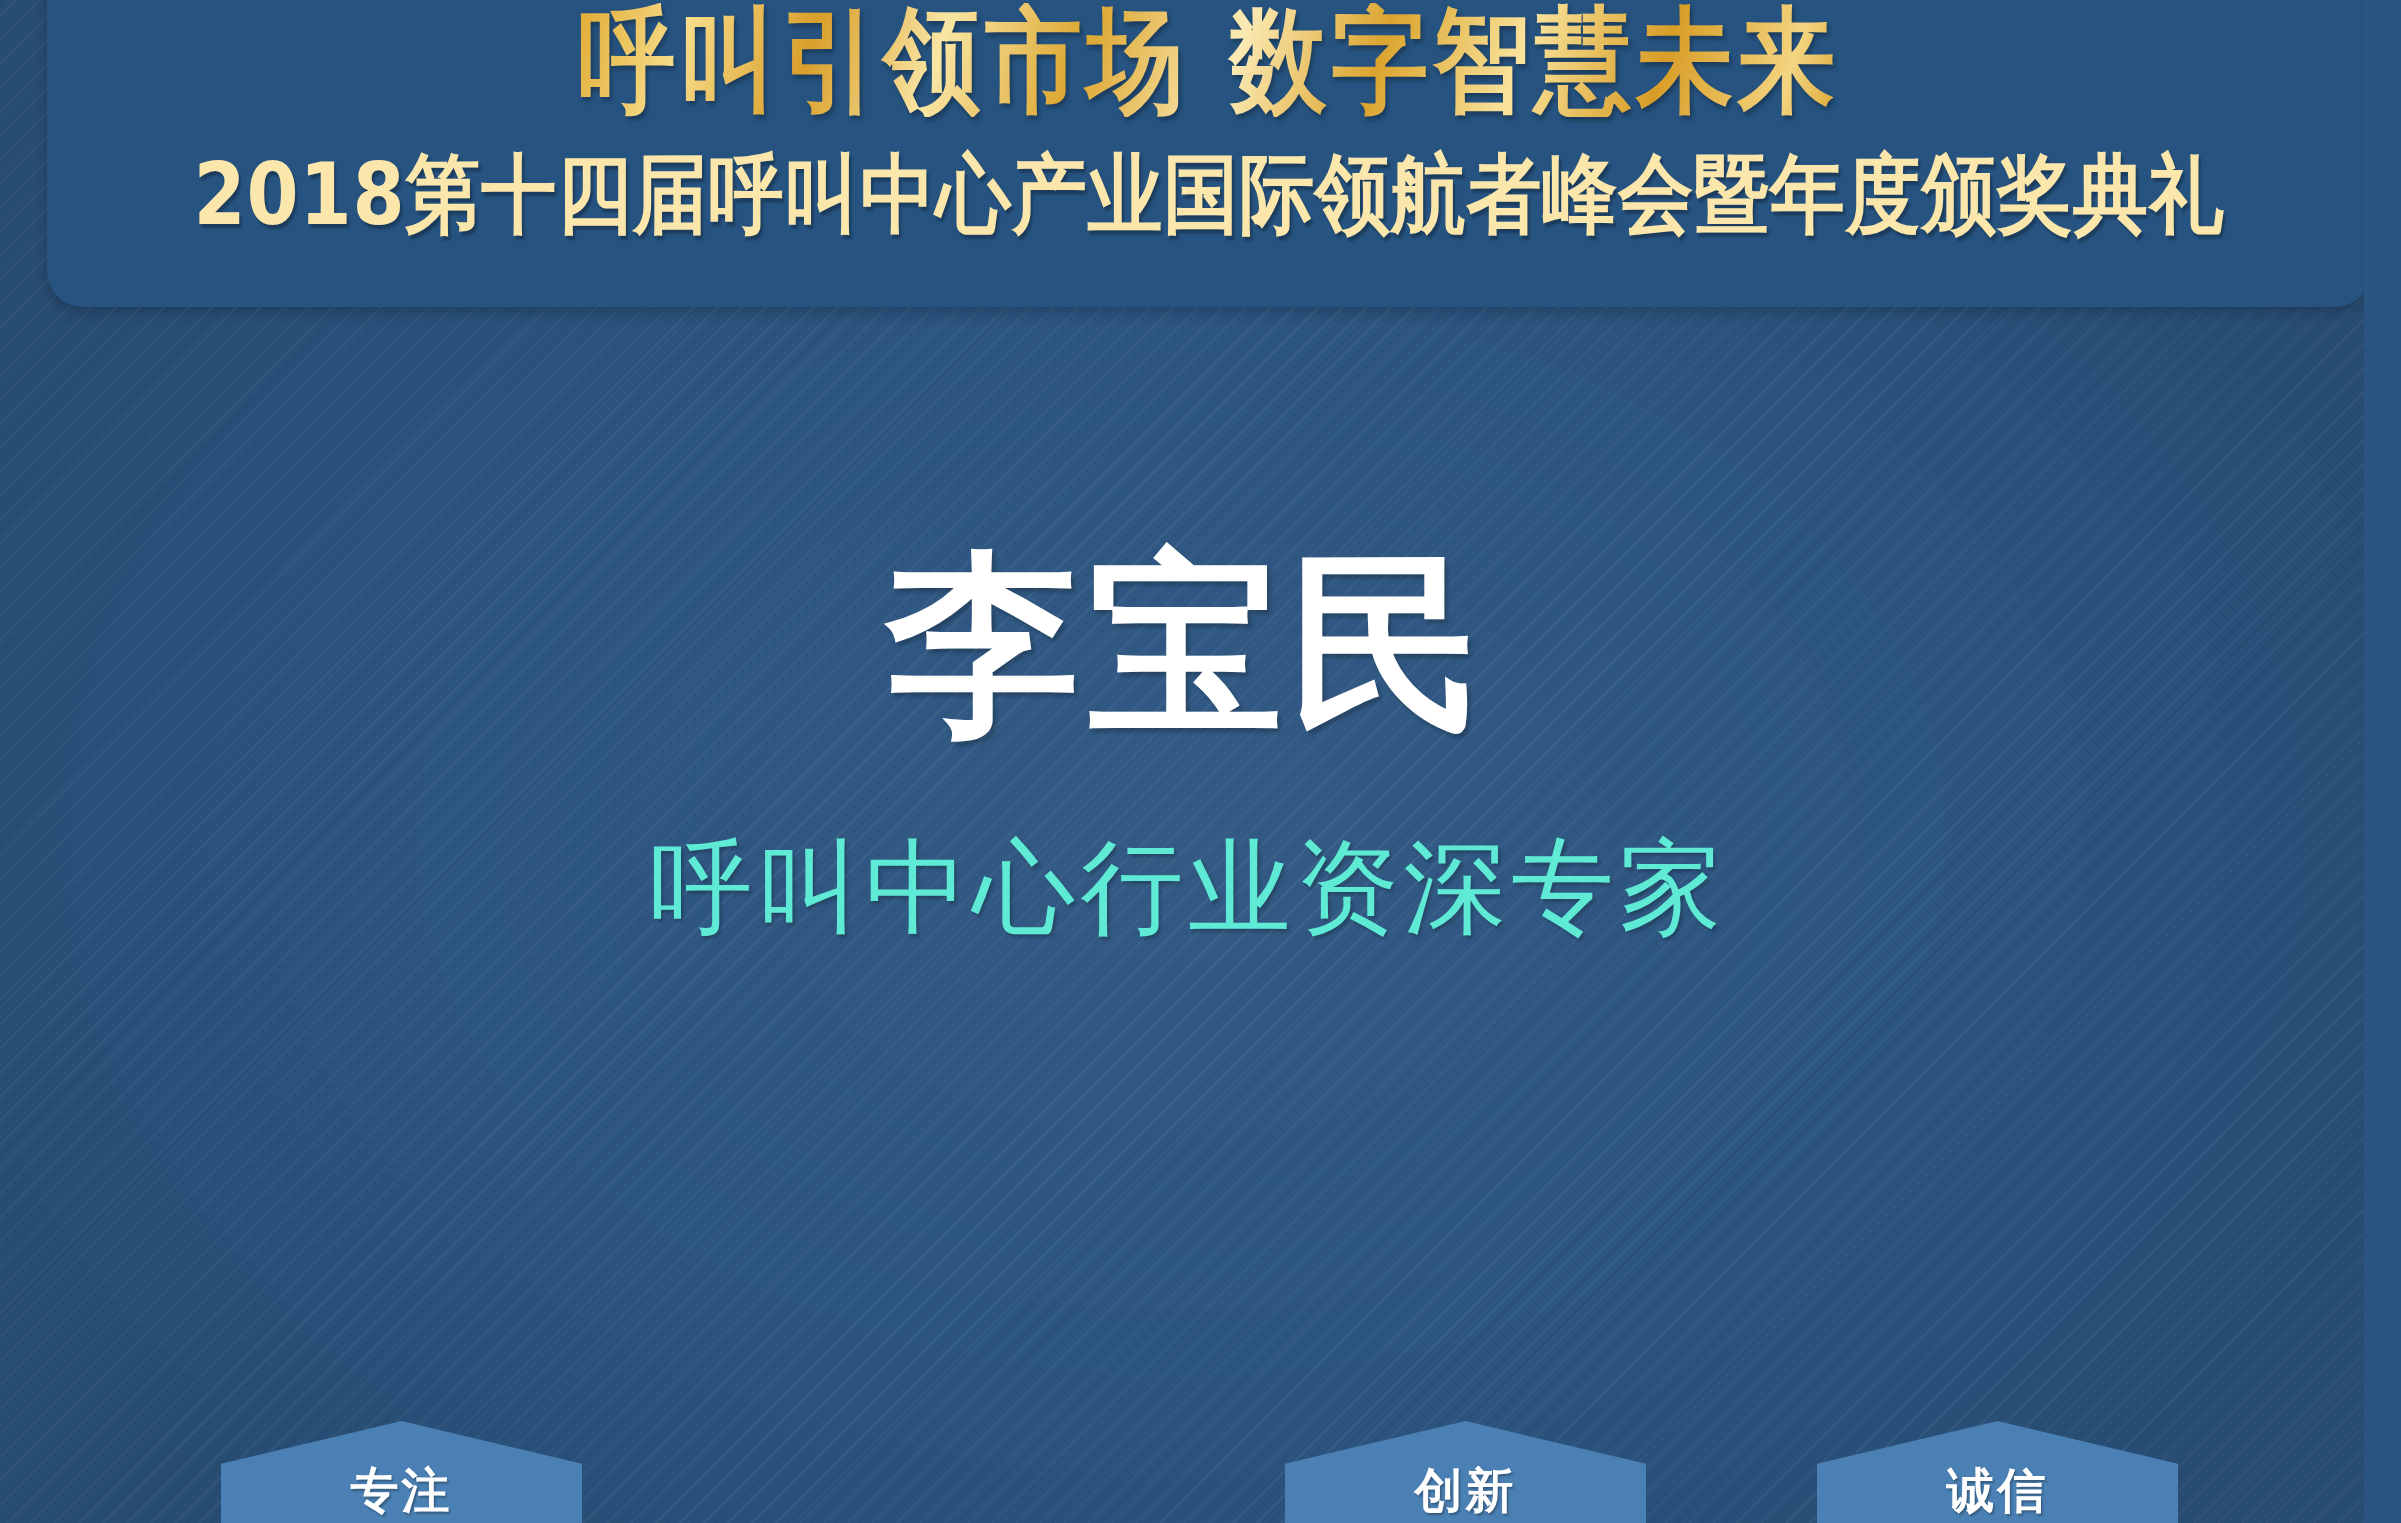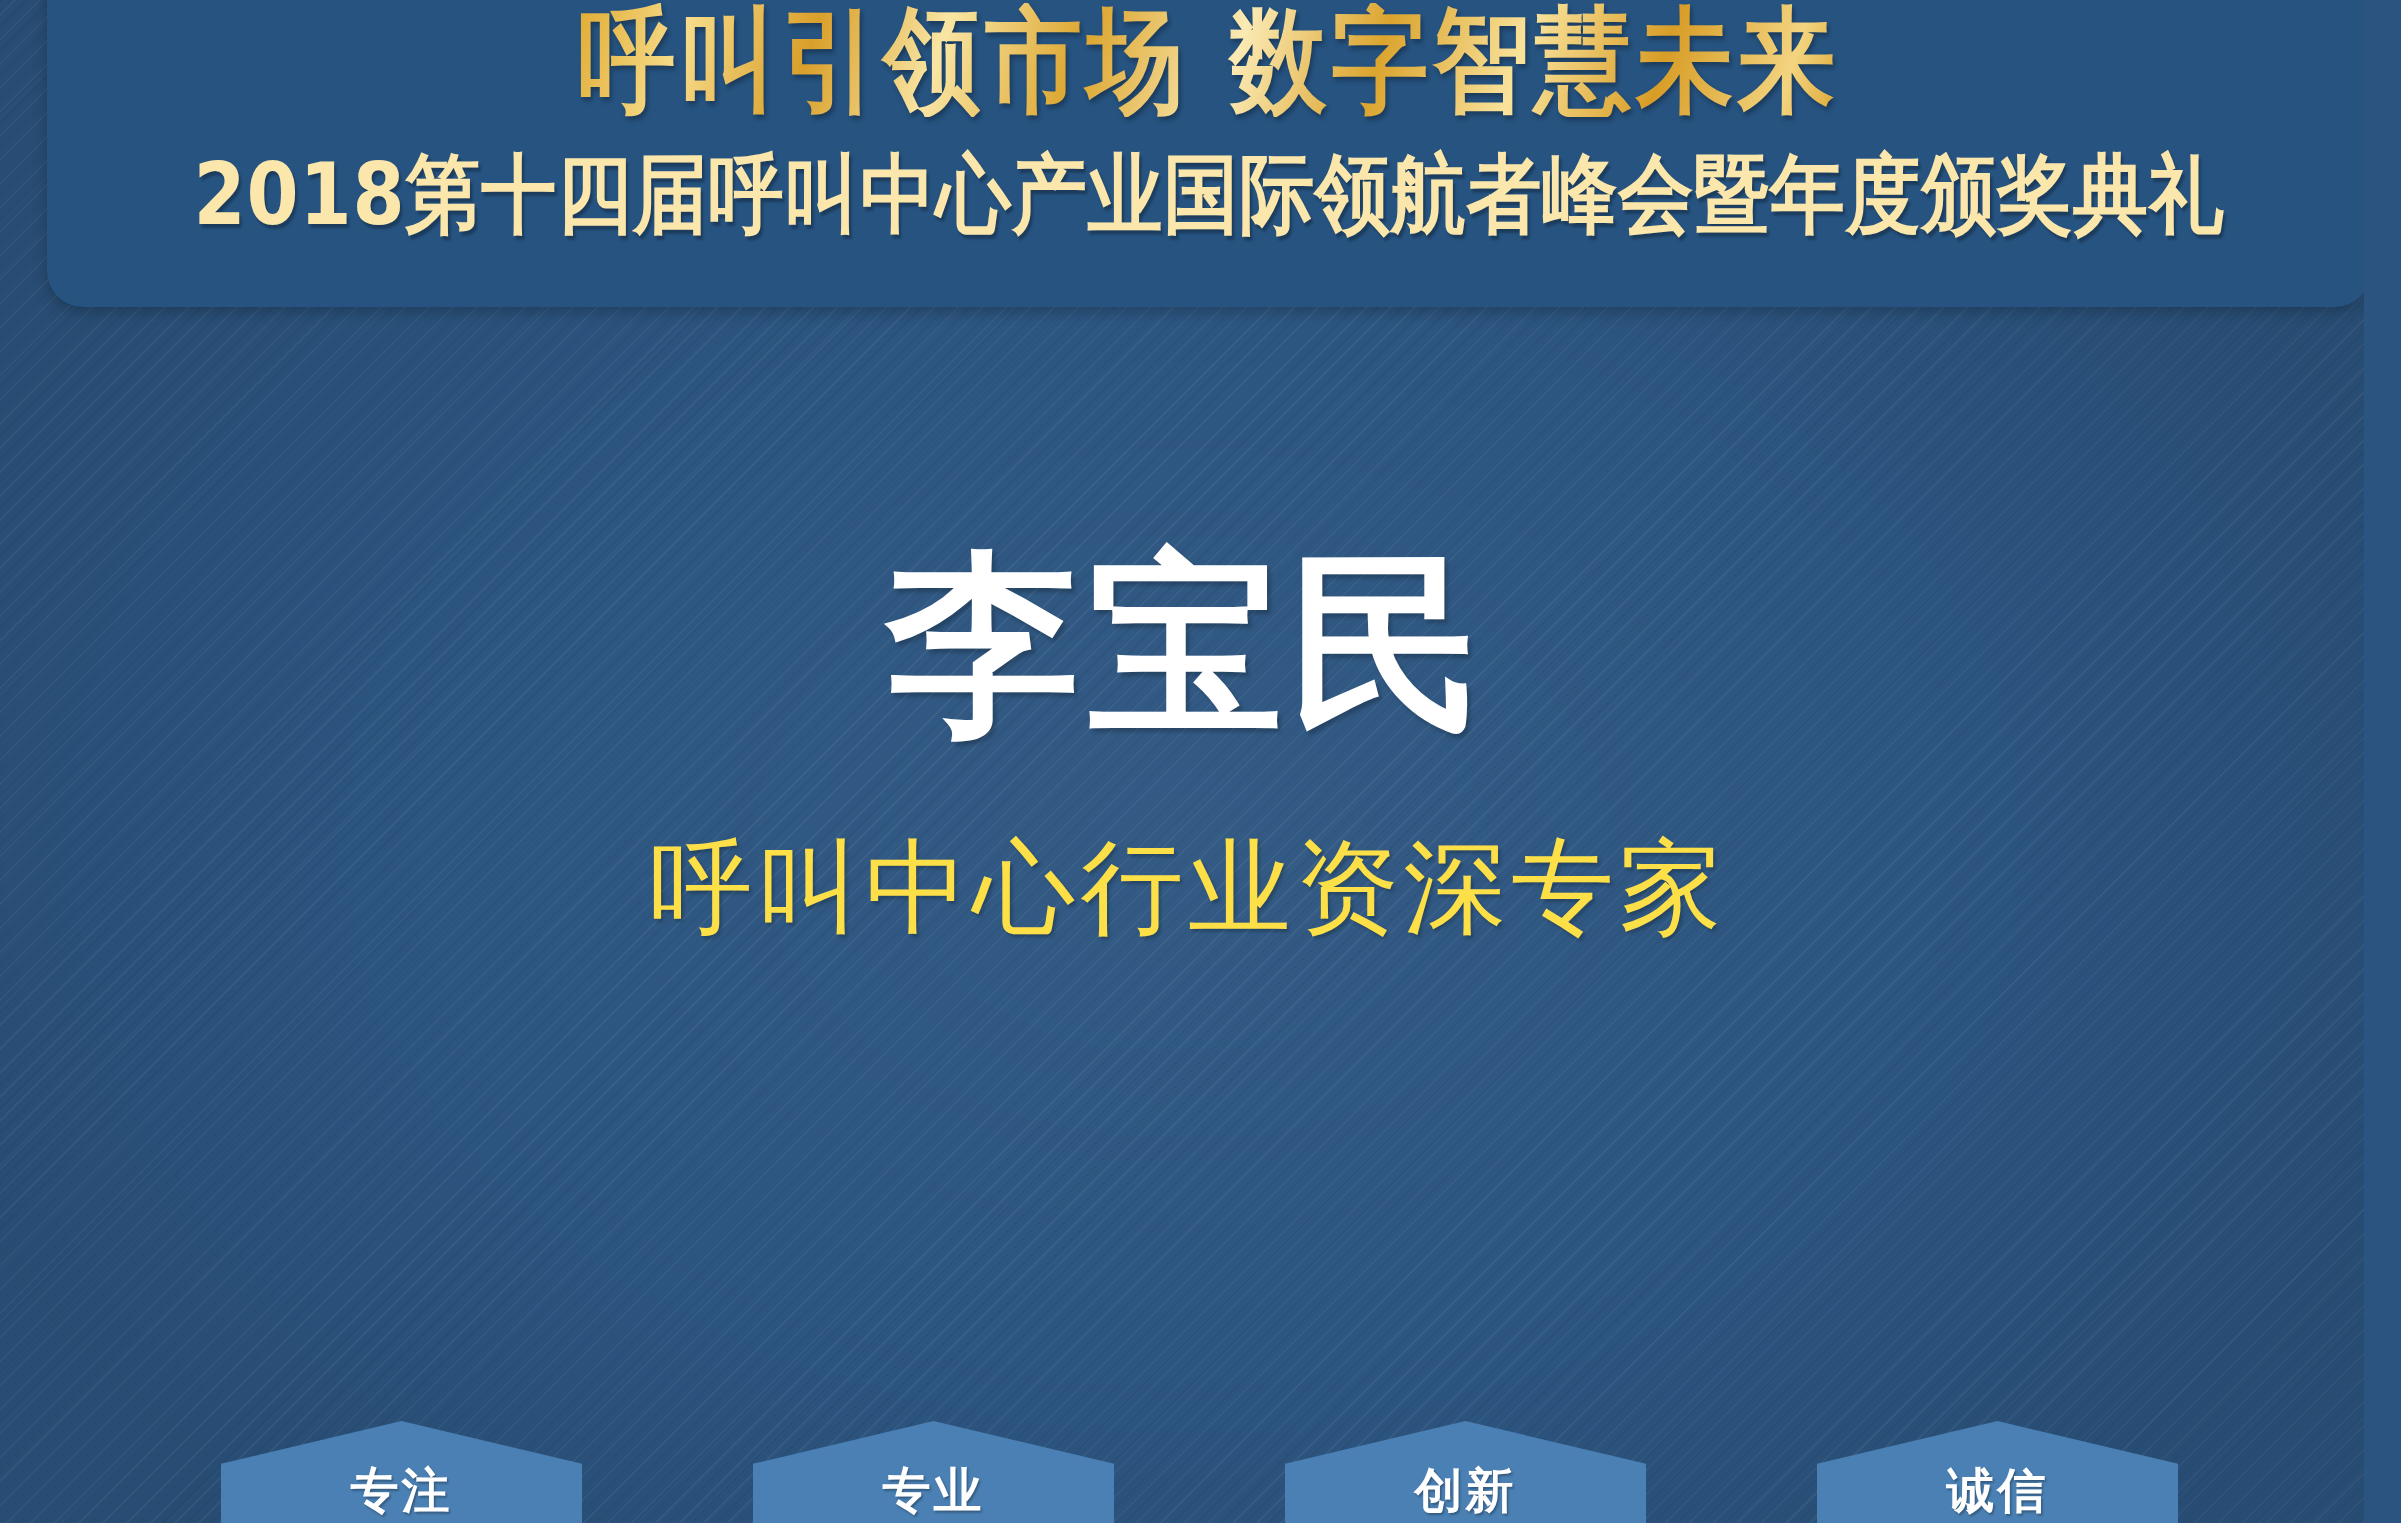--- a/index.html
+++ b/index.html
@@ -152,21 +152,21 @@
     color: #ffffff;
     font-family: "DejaVu Sans", "Liberation Sans", sans-serif;
     text-shadow: 3.1px 3.9px 3.9px rgba(0,0,0,0.22);
   }
   .speaker-role {
     margin-top: 94px;
     font-size: 103px;
     line-height: 1.0;
     font-weight: 400;
     letter-spacing: 4.7px;
-    color: #fde047;
+    color: #5eead4;
     font-family: "DejaVu Sans", "Liberation Sans", sans-serif;
     text-shadow: 2.3px 3.1px 3.1px rgba(0,0,0,0.22);
   }
 
   
   .badges {
     position: absolute;
     left: 0;
     right: 0;
     bottom: 0;
@@ -218,23 +218,20 @@
 
   <div class="speaker">
     <div class="speaker-name">李宝民</div>
     <div class="speaker-role">呼叫中心行业资深专家</div>
   </div>
 
   <div class="badges">
     <div class="badge badge-1">
       <span class="badge-label">专注</span>
     </div>
-    <div class="badge badge-2">
-      <span class="badge-label">专业</span>
-    </div>
     <div class="badge badge-4">
       <span class="badge-label">诚信</span>
     </div>
     <div class="badge badge-3">
       <span class="badge-label">创新</span>
     </div>
   </div>
 
 </div>
 

